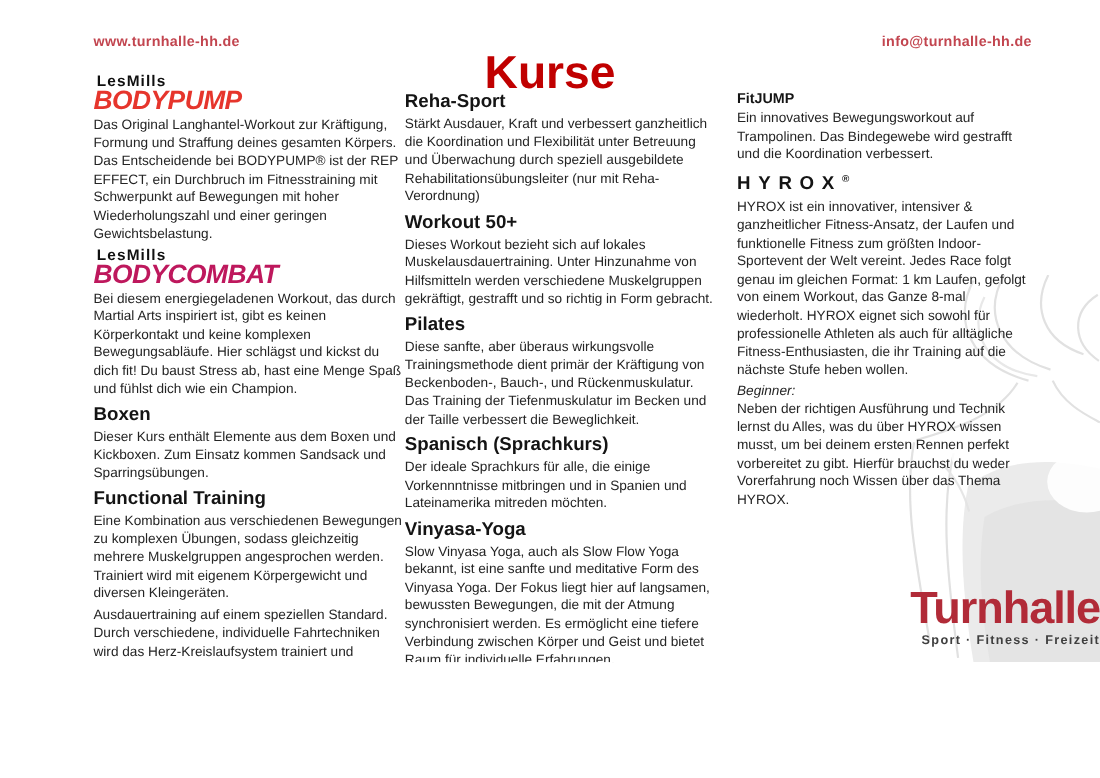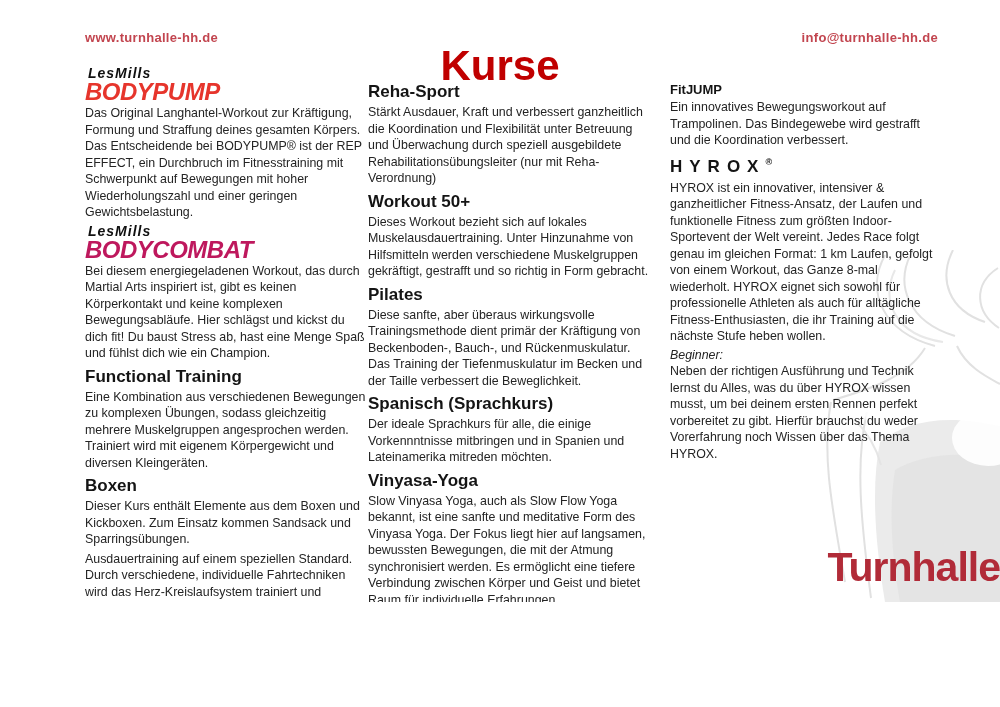--- a/index.html
+++ b/index.html
@@ -50,21 +50,21 @@
   .section-title.spaced sup {
     font-size:9px; letter-spacing:0; vertical-align:super;
   }
   .body-text {
     font-size:12.4px; line-height:16.5px; color:#242424;
     margin-bottom:2px;
   }
   .italic-label { font-style:italic; font-size:12.4px; line-height:16.5px; color:#242424; }
   
   .lesmills-brand {
-    font-style:italic; font-weight:800; font-size:14px;
+    font-weight:800; font-size:14px;
     letter-spacing:1px; color:#101010; line-height:14px;
     padding-left:3px;
   }
   .wordmark {
     font-style:italic; font-weight:900; font-size:24px;
     line-height:24px; letter-spacing:-0.5px; margin-bottom:1px;
   }
   .wordmark.red   { color:#e6352c; }
   .wordmark.olive { color:#be185d; }
   
@@ -123,26 +123,26 @@
         <div class="lesmills-brand">LesMills</div>
         <div class="wordmark red">BODYPUMP</div>
         <p class="body-text">Das Original Langhantel-Workout zur Kräftigung, Formung und Straffung deines gesamten Körpers. Das Entscheidende bei BODYPUMP® ist der REP EFFECT, ein Durchbruch im Fitnesstraining mit Schwerpunkt auf Bewegungen mit hoher Wiederholungszahl und einer geringen Gewichtsbelastung.</p>
       </div>
       <div class="section">
         <div class="lesmills-brand">LesMills</div>
         <div class="wordmark olive">BODYCOMBAT</div>
         <p class="body-text">Bei diesem energiegeladenen Workout, das durch Martial Arts inspiriert ist, gibt es keinen Körperkontakt und keine komplexen Bewegungsabläufe. Hier schlägst und kickst du dich fit! Du baust Stress ab, hast eine Menge Spaß und fühlst dich wie ein Champion.</p>
       </div>
       <div class="section">
+        <div class="section-title">Boxen</div>
+        <p class="body-text">Dieser Kurs enthält Elemente aus dem Boxen und Kickboxen. Zum Einsatz kommen Sandsack und Sparringsübungen.</p>
+      </div>
+      <div class="section">
         <div class="section-title">Functional Training</div>
         <p class="body-text">Eine Kombination aus verschiedenen Bewegungen zu komplexen Übungen, sodass gleichzeitig mehrere Muskelgruppen angesprochen werden. Trainiert wird mit eigenem Körpergewicht und diversen Kleingeräten.</p>
-      </div>
-      <div class="section">
-        <div class="section-title">Boxen</div>
-        <p class="body-text">Dieser Kurs enthält Elemente aus dem Boxen und Kickboxen. Zum Einsatz kommen Sandsack und Sparringsübungen.</p>
       </div>
       <div class="section">
         <p class="body-text">Ausdauertraining auf einem speziellen Standard. Durch verschiedene, individuelle Fahrtechniken wird das Herz-Kreislaufsystem trainiert und ordentlich Fett verbrannt.</p>
       </div>
     </div>
 
     <div class="col col-middle">
       <div class="section">
         <div class="section-title">Reha-Sport</div>
         <p class="body-text">Stärkt Ausdauer, Kraft und verbessert ganzheitlich die Koordination und Flexibilität unter Betreuung und Überwachung durch speziell ausgebildete Rehabilitationsübungsleiter (nur mit Reha-Verordnung)</p>
@@ -175,15 +175,16 @@
         <p class="body-text">HYROX ist ein innovativer, intensiver &amp; ganzheitlicher Fitness-Ansatz, der Laufen und funktionelle Fitness zum größten Indoor-Sportevent der Welt vereint. Jedes Race folgt genau im gleichen Format: 1 km Laufen, gefolgt von einem Workout, das Ganze 8-mal wiederholt. HYROX eignet sich sowohl für professionelle Athleten als auch für alltägliche Fitness-Enthusiasten, die ihr Training auf die nächste Stufe heben wollen.</p>
         <div class="italic-label">Beginner:</div>
         <p class="body-text">Neben der richtigen Ausführung und Technik lernst du Alles, was du über HYROX wissen musst, um bei deinem ersten Rennen perfekt vorbereitet zu gibt. Hierfür brauchst du weder Vorerfahrung noch Wissen über das Thema HYROX.</p>
       </div>
     </div>
 
   </div>
 
   <div class="footer">
     <div class="logo-turnhalle">Turnhalle</div>
+    <div class="logo-tagline">Sport · Fitness · Freizeit</div>
   </div>
 
 </div>
 
 </body></html>

